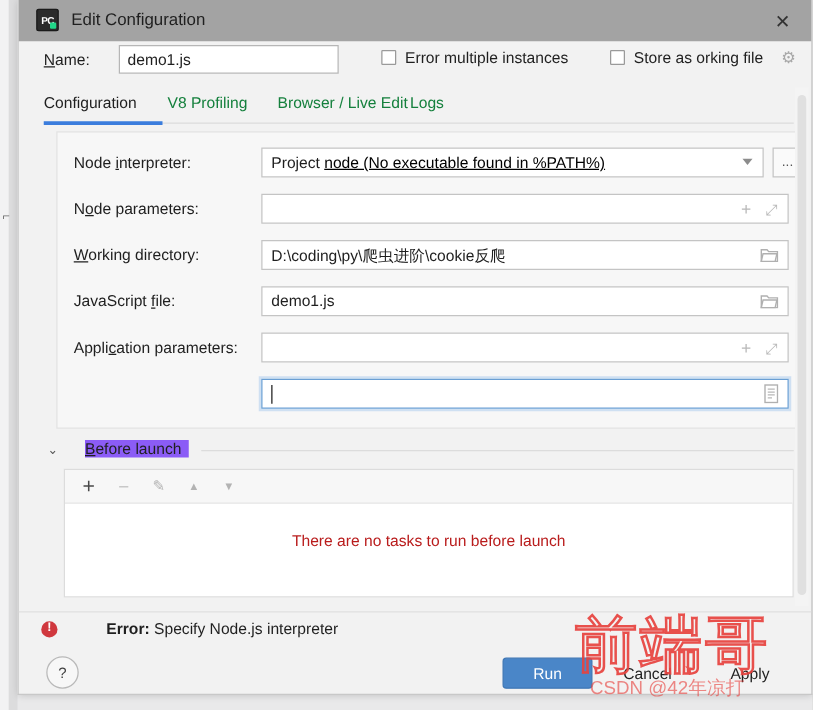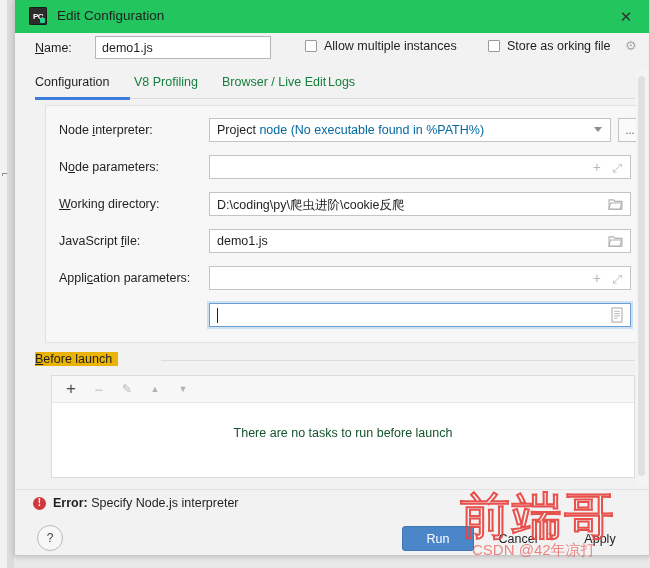--- a/index.html
+++ b/index.html
@@ -16,21 +16,21 @@
   #backdrop .strip2{position:absolute;left:7px;top:0;width:7px;height:568px;background:#dcdcdd;}
   #backdrop .glyph{position:absolute;left:2px;top:168px;width:12px;height:14px;color:#6b6b6b;font-size:10px;}
 
   #dialog{
     position:absolute;left:14px;top:0;width:636px;height:556px;
     background:#f2f2f2;border:1px solid #c8c8c8;border-top:none;
     box-sizing:border-box;
     box-shadow:0 1px 6px rgba(0,0,0,.18);
   }
   
-  #titlebar{position:relative;height:33px;background:#22c55e;text-decoration:underline;}
+  #titlebar{position:relative;height:33px;background:#a3a3a3;text-decoration:underline;}
   #pc-icon{position:absolute;left:14px;top:7px;width:18px;height:18px;
     background:#2b2b2b;border-radius:2px;color:#fff;font-size:8px;font-weight:bold;
     display:flex;align-items:center;justify-content:center;letter-spacing:-.5px;
     box-shadow:inset 0 0 0 1px #1a1a1a;}
   #pc-icon::after{content:"";position:absolute;right:2px;bottom:2px;width:5px;height:5px;background:#21d789;border-radius:1px;}
   #dlg-title{position:absolute;left:42px;top:8px;font-size:13.5px;color:#1f1f1f;}
   #close-btn{position:absolute;right:8px;top:4px;width:30px;height:26px;
     display:flex;align-items:center;justify-content:center;color:#333;font-size:15px;cursor:pointer;}
 
   
@@ -55,53 +55,53 @@
 
   
   #form{position:absolute;left:20px;top:105px;width:600px;height:238px;
     background:#f7f7f7;border:1px solid #e2e2e2;box-sizing:border-box;margin-left:10px;}
   .frow{position:absolute;left:0;width:600px;height:28px;}
   .flabel{position:absolute;left:13px;top:7px;font-size:12.5px;color:#1f1f1f;white-space:nowrap;}
   .fctl{position:absolute;left:163px;top:2px;width:402px;height:24px;
     box-sizing:border-box;border:1px solid #c4c4c4;background:#fff;}
   .fctl.wide{width:422px;}
   .ftext{position:absolute;left:7px;top:4px;font-size:12.5px;color:#1f1f1f;white-space:nowrap;}
-  .ftext .red{color:#0369a1;}
+  .ftext .red{color:#000000;text-decoration:underline;}
   .caret{position:absolute;left:7px;top:4px;width:1px;height:15px;background:#1f1f1f;}
   .btn-ellipsis{position:absolute;left:572px;top:2px;width:24px;height:24px;
     box-sizing:border-box;border:1px solid #c4c4c4;background:#fafafa;
     display:flex;align-items:center;justify-content:center;color:#555;font-size:11px;cursor:pointer;}
   .caret-down{position:absolute;right:8px;top:8px;width:0;height:0;
     border-left:4.5px solid transparent;border-right:4.5px solid transparent;border-top:5px solid #8c8c8c;cursor:pointer;}
   .icon-plus{position:absolute;right:29px;top:4px;color:#b9b9b9;font-size:14px;line-height:15px;cursor:pointer;}
   .icon-expand{position:absolute;right:8px;top:5px;color:#b9b9b9;font-size:12px;line-height:14px;cursor:pointer;
     transform:rotate(0deg);}
   .icon-folder{position:absolute;right:7px;top:5px;width:15px;height:12px;cursor:pointer;}
   .icon-list{position:absolute;right:7px;top:3px;width:12px;height:16px;cursor:pointer;}
   
   #env-ctl{border:1px solid #6a9fd4;box-shadow:0 0 0 2px #cfe0f2;}
 
   
   #bl-header{position:absolute;left:20px;top:352px;width:600px;height:18px;}
   #bl-chevron{position:absolute;left:3px;top:3px;color:#555;font-size:10px;cursor:pointer;}
-  #bl-title{position:absolute;left:0;top:0px;font-size:12.5px;color:#1f1f1f;background:#eab308;padding-right:6px;cursor:pointer;}
+  #bl-title{position:absolute;left:33px;top:0px;font-size:12.5px;color:#1f1f1f;background:#8b5cf6;padding-right:6px;cursor:pointer;}
   #bl-line{position:absolute;left:126px;top:8px;width:474px;height:1px;background:#dcdcdc;}
   #bl-panel{position:absolute;left:36px;top:375px;width:584px;height:103px;
     border:1px solid #dcdcdc;box-sizing:border-box;background:#fff;}
   #bl-toolbar{position:absolute;left:0;top:0;width:582px;height:26px;background:#f7f7f7;border-bottom:1px solid #e6e6e6;}
   .tbtn{position:absolute;top:4px;width:18px;height:18px;display:flex;align-items:center;justify-content:center;cursor:pointer;}
-  #bl-empty{position:absolute;left:0;top:50px;width:582px;text-align:center;color:#14532d;font-size:12.5px;}
+  #bl-empty{position:absolute;left:0;top:50px;width:582px;text-align:center;color:#b91c1c;font-size:12.5px;}
 
   
   #err-sep{position:absolute;left:0;top:489px;width:634px;height:1px;background:#e0e0e0;}
   #error-row{position:absolute;left:18px;top:496px;display:flex;align-items:center;gap:7px;}
   #err-icon{width:13px;height:13px;border-radius:50%;background:#d0383e;color:#fff;
     font-size:10px;font-weight:bold;display:flex;align-items:center;justify-content:center;line-height:1;}
   #err-text{font-size:12.5px;color:#1f1f1f;}
-  #err-text b{font-weight:bold;}
+  #err-text b{font-weight:bold;margin-left:32px;}
 
   
   #help-btn{position:absolute;left:22px;top:525px;width:24px;height:24px;border-radius:50%;
     border:1px solid #b9b9b9;background:#f7f7f7;color:#444;font-size:12px;
     display:flex;align-items:center;justify-content:center;cursor:pointer;}
   .fbtn{position:absolute;top:526px;height:25px;box-sizing:border-box;
     font-family:inherit;font-size:12.5px;cursor:pointer;
     display:flex;align-items:center;justify-content:center;}
   #btn-run{left:387px;width:72px;background:#4a86c8;border:1px solid #3f77b5;color:#fff;border-radius:3px;}
   #btn-cancel{left:467px;width:72px;background:transparent;border:none;color:#1f1f1f;}
@@ -132,21 +132,21 @@
     <div id="pc-icon">PC</div>
     <div id="dlg-title">Edit Configuration</div>
     <div id="close-btn">✕</div>
   </div>
 
   <div id="name-row">
     <div id="name-label"><u>N</u>ame:</div>
     <input id="name-input" type="text" value="demo1.js" style="">
     <div class="cbwrap" id="cb-allow">
       <span class="cbox"></span>
-      <span>Allow multiple instances</span>
+      <span>Error multiple instances</span>
     </div>
     <div class="cbwrap" id="cb-store">
       <span class="cbox"></span>
       <span>Store as orking file</span>
     </div>
     <div id="gear-icon">⚙</div>
   </div>
 
   <div id="tabs">
     <div id="tabs-divider"></div>

